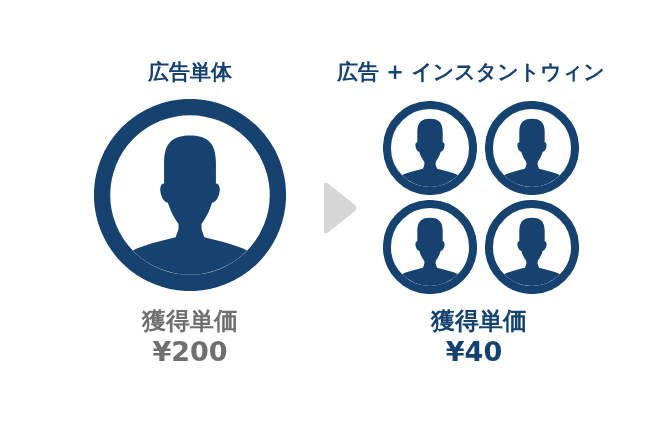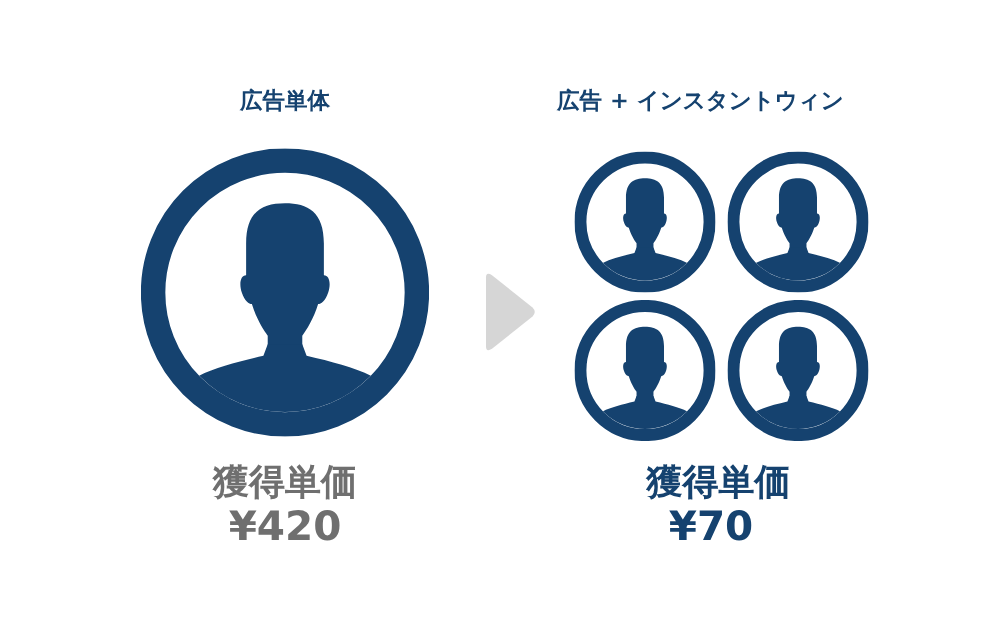--- a/index.html
+++ b/index.html
@@ -1,19 +1,19 @@
 <!DOCTYPE html>
 <html><head>
 <meta charset="utf-8">
 <style>
   html, body { margin: 0; padding: 0; background: #ffffff; }
   body { width: 662px; height: 424px; position: relative; overflow: hidden;
          font-family: "DejaVu Sans", "Liberation Sans", sans-serif; }
   .label { position: absolute; font-weight: bold; text-align: center; white-space: nowrap; }
-  .heading { font-size: 15px; color: #15426f; top: 58px; }
+  .heading { font-size: 21px; color: #15426f; top: 58px; }
   .cpa-label { font-size: 24px; top: 305px; }
   .cpa-value { font-size: 27px; top: 336px; }
   .gray { color: #6f6f6f; }
   .blue { color: #15426f; }
   svg { position: absolute; overflow: visible; }
 </style>
 </head>
 <body>
 
 <svg width="0" height="0" style="position:absolute">
@@ -53,16 +53,16 @@
   <use href="#avatar"></use>
 </svg>
 <svg width="94" height="94" viewBox="0 0 100 100" style="left:383px; top:200px;">
   <use href="#avatar"></use>
 </svg>
 <svg width="94" height="94" viewBox="0 0 100 100" style="left:485px; top:200px;">
   <use href="#avatar"></use>
 </svg>
 
 <div class="label cpa-label gray" style="left:130px; width:120px;">獲得単価</div>
-<div class="label cpa-value gray" style="left:130px; width:120px;">¥420</div>
+<div class="label cpa-value gray" style="left:130px; width:120px;">¥200</div>
 
 <div class="label cpa-label blue" style="left:419px; width:120px;">獲得単価</div>
-<div class="label cpa-value blue" style="left:414px; width:120px;">¥70</div>
+<div class="label cpa-value blue" style="left:414px; width:120px;">¥40</div>
 
 </body></html>

